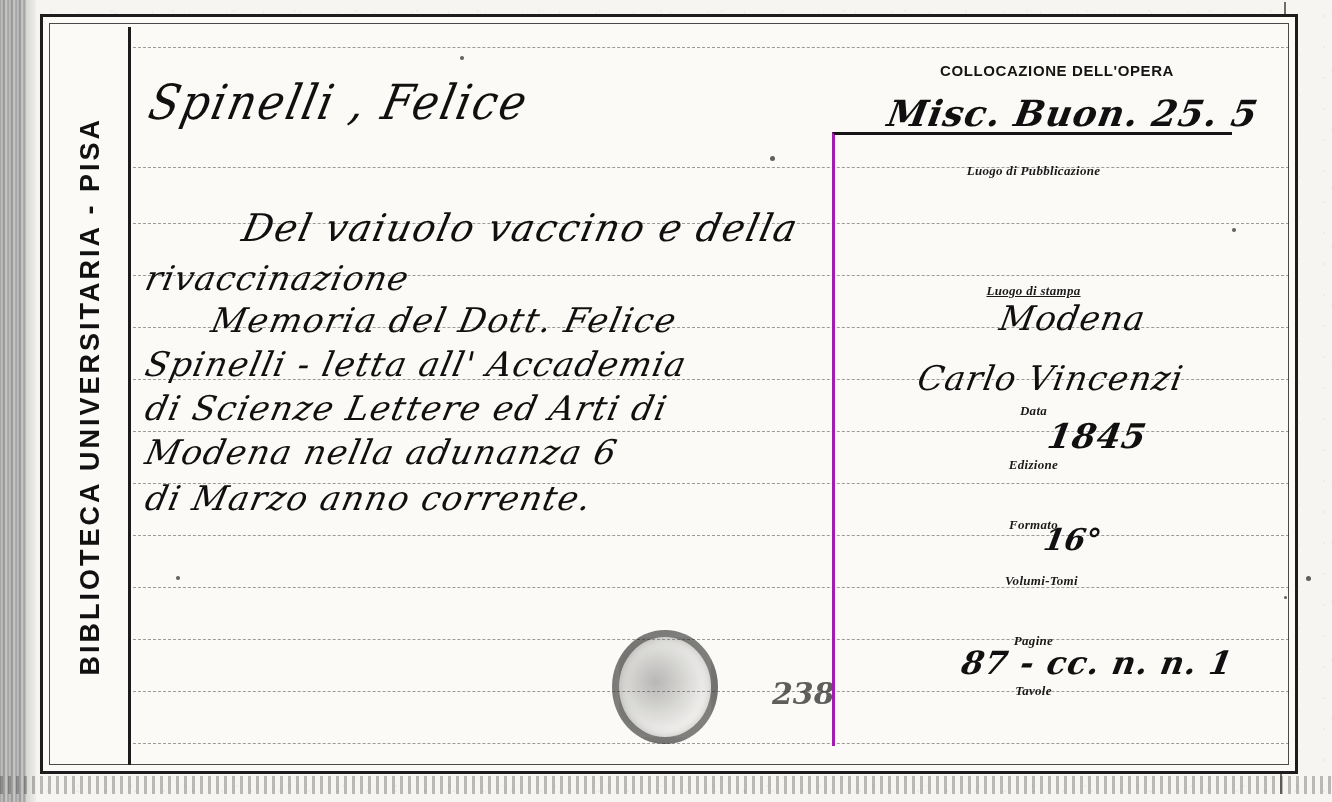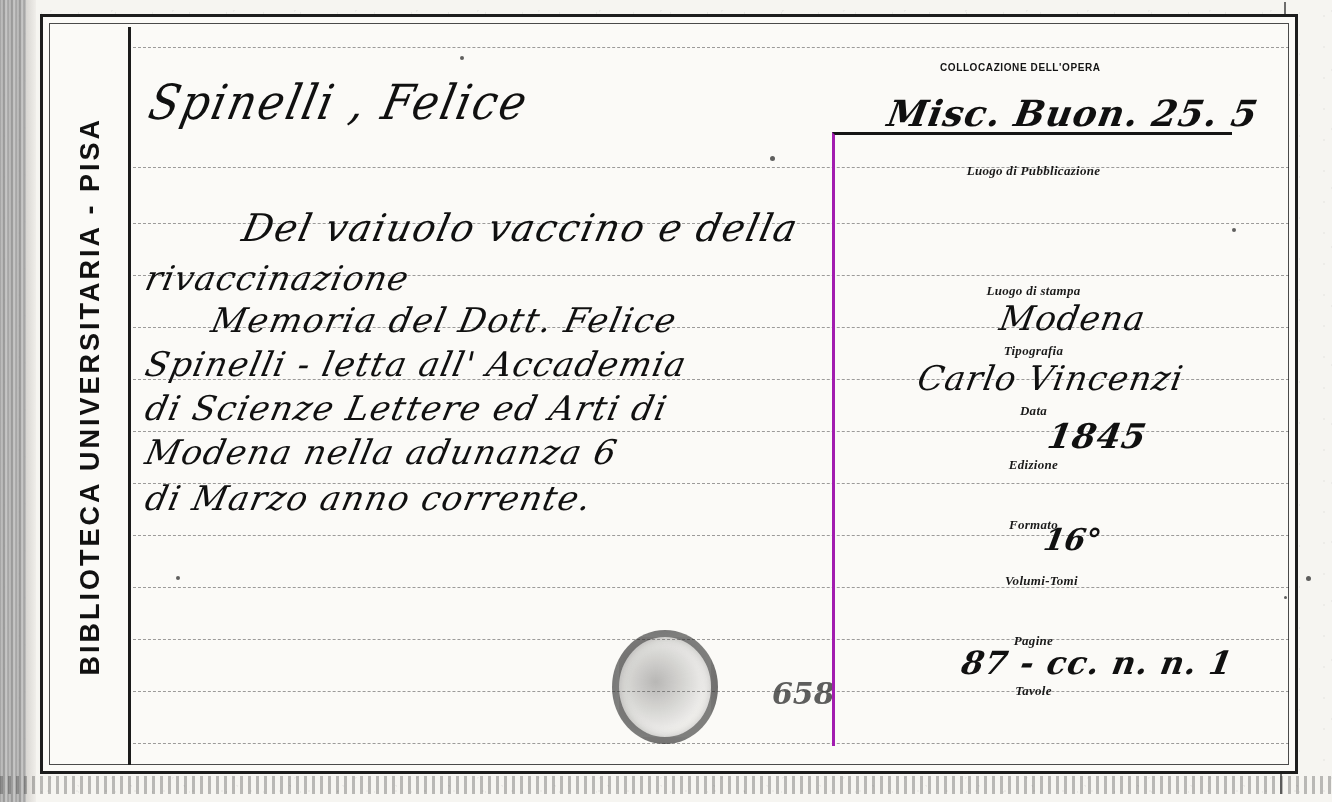--- a/index.html
+++ b/index.html
@@ -137,21 +137,21 @@
     color: #101010;
     white-space: nowrap;
     transform-origin: left center;
   }
 
   .coll-head {
     position: absolute;
     left: 940px;
     top: 62px;
     font-family: "Liberation Sans", sans-serif;
-    font-size: 10px;
+    font-size: 15px;
     font-weight: bold;
     letter-spacing: 0.6px;
     color: #141414;
   }
 
   
   .stamp {
     position: absolute;
     left: 612px;
     top: 630px;
@@ -249,29 +249,28 @@
 
   <div class="hw" style="position:absolute; left:243px; top:206px; font-size:38px; letter-spacing:1.5px; transform: skewX(-12deg);">Del vaiuolo vaccino e della</div>
   <div class="hw" style="position:absolute; left:146px; top:258px; font-size:34px; letter-spacing:1px; transform: skewX(-12deg);">rivaccinazione</div>
   <div class="hw" style="position:absolute; left:212px; top:300px; font-size:34px; letter-spacing:1.5px; transform: skewX(-12deg);">Memoria del Dott. Felice</div>
   <div class="hw" style="position:absolute; left:146px; top:344px; font-size:34px; letter-spacing:1.2px; transform: skewX(-12deg);">Spinelli - letta all' Accademia</div>
   <div class="hw" style="position:absolute; left:146px; top:388px; font-size:34px; letter-spacing:1.2px; transform: skewX(-12deg);">di Scienze Lettere ed Arti di</div>
   <div class="hw" style="position:absolute; left:146px; top:432px; font-size:34px; letter-spacing:1.2px; transform: skewX(-12deg);">Modena nella adunanza 6</div>
   <div class="hw" style="position:absolute; left:146px; top:478px; font-size:34px; letter-spacing:1.2px; transform: skewX(-12deg);">di Marzo anno corrente.</div>
 
   <div class="stamp"></div>
-  <div class="stamp-num">658</div>
+  <div class="stamp-num">238</div>
 
   <div class="coll-head">COLLOCAZIONE DELL'OPERA</div>
   <div class="hw" style="position:absolute; left:888px; top:92px; font-size:36px; font-weight:bold; letter-spacing:1px; transform: skewX(-10deg);">Misc. Buon. 25. 5</div>
 
   <div class="imprint">
     <div class="imprint-label" style="top:28px;">Luogo di Pubblicazione</div>
-    <div class="imprint-label" style="top:148px;">Luogo di stampa</div>
-    <div class="imprint-label" style="top:208px;">Tipografia</div>
+    <div class="imprint-label" style="top:148px;text-decoration:underline;">Luogo di stampa</div>
     <div class="imprint-label" style="top:268px;text-align:center;">Data</div>
     <div class="imprint-label" style="top:322px;">Edizione</div>
     <div class="imprint-label" style="top:382px;font-family:Liberation Serif, serif;">Formato</div>
     <div class="imprint-label" style="top:438px;margin-left:8px;">Volumi-Tomi</div>
     <div class="imprint-label" style="top:548px;">Tavole</div>
     <div class="imprint-label" style="top:498px;">Pagine</div>
   </div>
 
   <div class="hw" style="position:absolute; left:1000px; top:298px; font-size:34px; letter-spacing:1px; transform: skewX(-10deg);">Modena</div>
   <div class="hw" style="position:absolute; left:918px; top:358px; font-size:34px; letter-spacing:1px; transform: skewX(-10deg);">Carlo Vincenzi</div>

